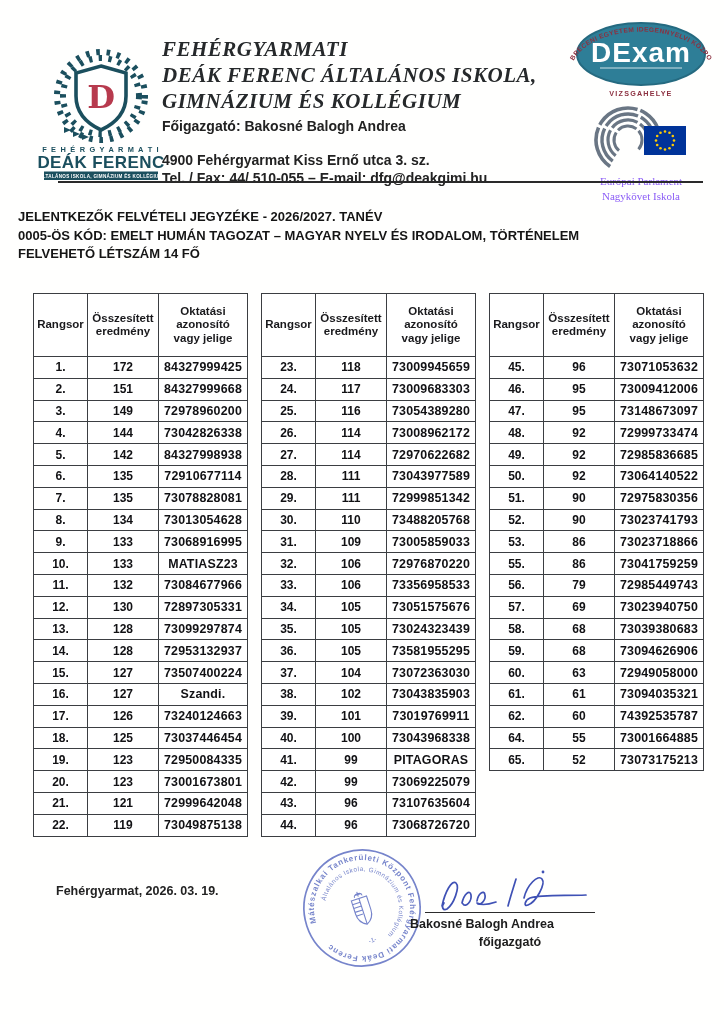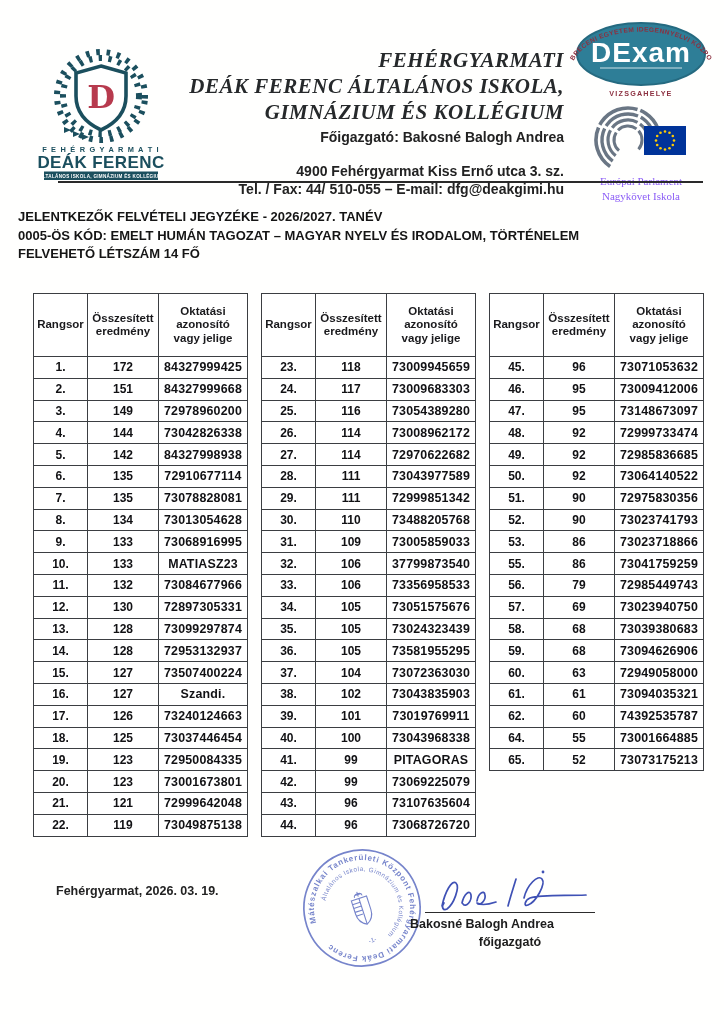--- a/index.html
+++ b/index.html
@@ -5,21 +5,21 @@
   * { margin:0; padding:0; box-sizing:border-box; }
   html,body { background:#9a9a9a; }
   .page {
     position:relative; width:724px; height:1024px; margin:0 auto;
     background:#fffffe; overflow:hidden;
     font-family:"Liberation Sans", sans-serif; color:#1b1b1b;
   }
 
   
   .school-logo { position:absolute; left:36px; top:34px; width:130px; height:146px; }
-  .head-center { position:absolute; left:162px; top:47px; width:402px; text-align:right; }
+  .head-center { position:absolute; left:162px; top:36px; width:402px; text-align:left; }
   .school-name {
     font-family:"Liberation Serif", serif; font-style:italic; font-weight:700;
     font-size:21px; line-height:26px; color:#26292b; letter-spacing:.5px;
   }
   .head-sub { font-weight:700; font-size:14px; line-height:18px; margin-top:3px; color:#222; }
   .head-right { position:absolute; left:562px; top:8px; width:158px; text-align:center; }
   .eu-caption { font-family:"Liberation Serif", serif; font-size:11px; line-height:15px; color:#8b5cf6; }
   .head-rule { position:absolute; left:58px; top:181px; width:645px; height:0; border-top:2px solid #2a2a2a; }
 
   
@@ -311,21 +311,21 @@
           <td>73488205768</td>
         </tr>
         <tr>
           <td>31.</td>
           <td>109</td>
           <td>73005859033</td>
         </tr>
         <tr>
           <td>32.</td>
           <td>106</td>
-          <td>37799873540</td>
+          <td>72976870220</td>
         </tr>
         <tr>
           <td>33.</td>
           <td>106</td>
           <td>73356958533</td>
         </tr>
         <tr>
           <td>34.</td>
           <td>105</td>
           <td>73051575676</td>

